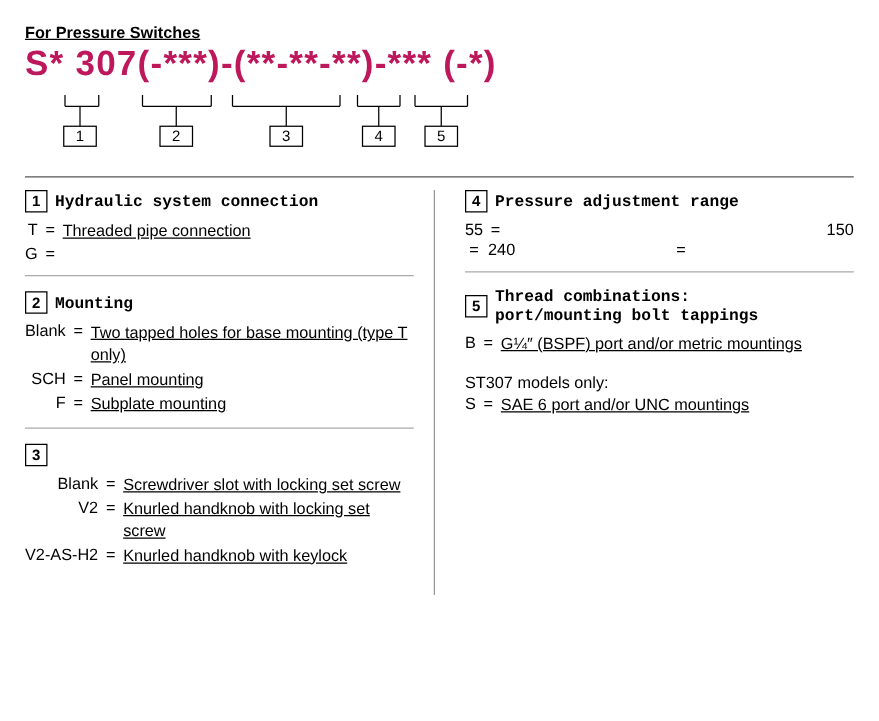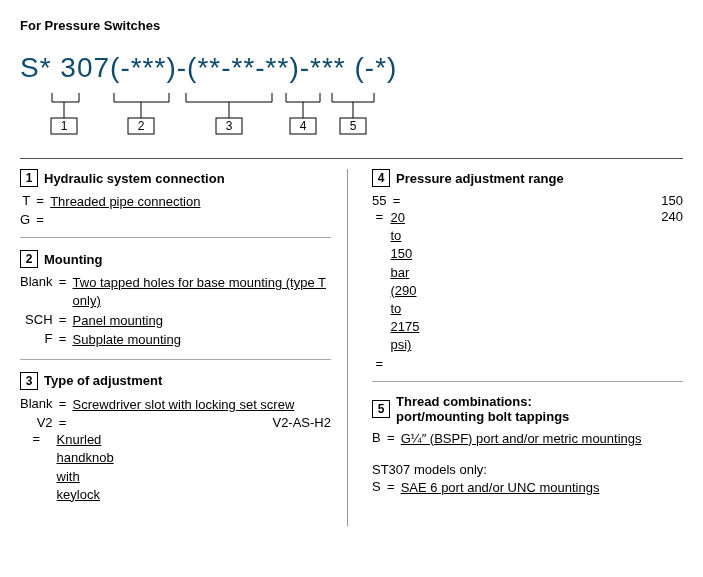--- a/index.html
+++ b/index.html
@@ -9,27 +9,28 @@
       background: #fff;
       color: #000;
       width: 703px;
       min-height: 577px;
       padding: 18px 20px;
     }
 
     .for-label {
       font-weight: bold;
       font-size: 13px;
-      margin-bottom: 19px;
+      margin-bottom: 2px;
+      text-decoration: underline;
     }
 
     .model-code {
       font-size: 28px;
-      font-weight: normal;
-      color: #0c4a6e;
+      font-weight: bold;
+      color: #be185d;
       letter-spacing: 1px;
       margin-bottom: 4px;
     }
 
     hr.divider {
       border: none;
       border-top: 1px solid #555;
       margin: 10px 0;
     }
 
@@ -96,20 +97,21 @@
       text-align: center;
     }
 
     .entry-val {
       line-height: 1.4;
       text-decoration: underline;
     }
 
     .section-title-bold {
       font-weight: bold;
+      font-family: Liberation Mono, monospace;
     }
   </style>
 </head>
 <body>
 
 <div>
 
   <div class="for-label">For Pressure Switches</div>
 
   <div class="model-code">S* 307(-***)-(**-**-**)-*** (-*)</div>
@@ -188,49 +190,48 @@
           <span class="entry-val">Panel mounting</span>
           <span class="entry-key">F</span>
           <span class="entry-eq">=</span>
           <span class="entry-val">Subplate mounting</span>
         </div>
       </div>
 
       <div class="section" style="border-bottom:none;">
         <div class="section-title">
           <span class="section-num">3</span>
-          <span class="section-title-bold">Type of adjustment</span>
         </div>
         <div class="entry-table">
           <span class="entry-key">Blank</span>
           <span class="entry-eq">=</span>
           <span class="entry-val">Screwdriver slot with locking set screw</span>
           <span class="entry-key">V2</span>
           <span class="entry-eq">=</span>
+          <span class="entry-val">Knurled handknob with locking set screw</span>
           <span class="entry-key">V2-AS-H2</span>
           <span class="entry-eq">=</span>
           <span class="entry-val">Knurled handknob with keylock</span>
         </div>
       </div>
 
     </div>
 
     <div class="right-col">
 
       <div class="section">
         <div class="section-title">
           <span class="section-num">4</span>
           <span class="section-title-bold">Pressure adjustment range</span>
         </div>
         <div class="entry-table">
           <span class="entry-key">55</span>
           <span class="entry-eq">=</span>
           <span class="entry-key">150</span>
           <span class="entry-eq">=</span>
-          <span class="entry-val">20 to 150 bar (290 to 2175 psi)</span>
           <span class="entry-key">240</span>
           <span class="entry-eq">=</span>
         </div>
       </div>
 
       <div class="section" style="border-bottom:none;">
         <div class="section-title">
           <span class="section-num">5</span>
           <span class="section-title-bold">Thread combinations:<br>port/mounting bolt tappings</span>
         </div>

